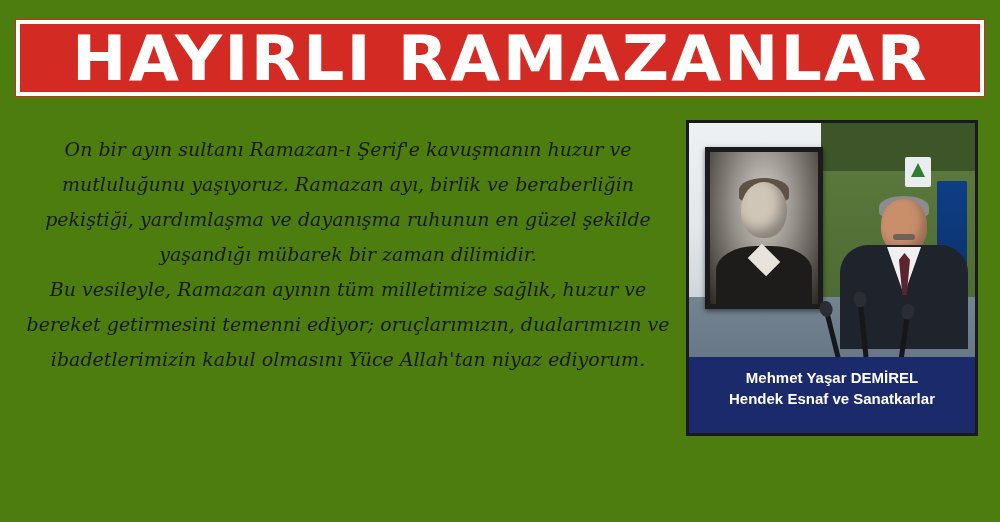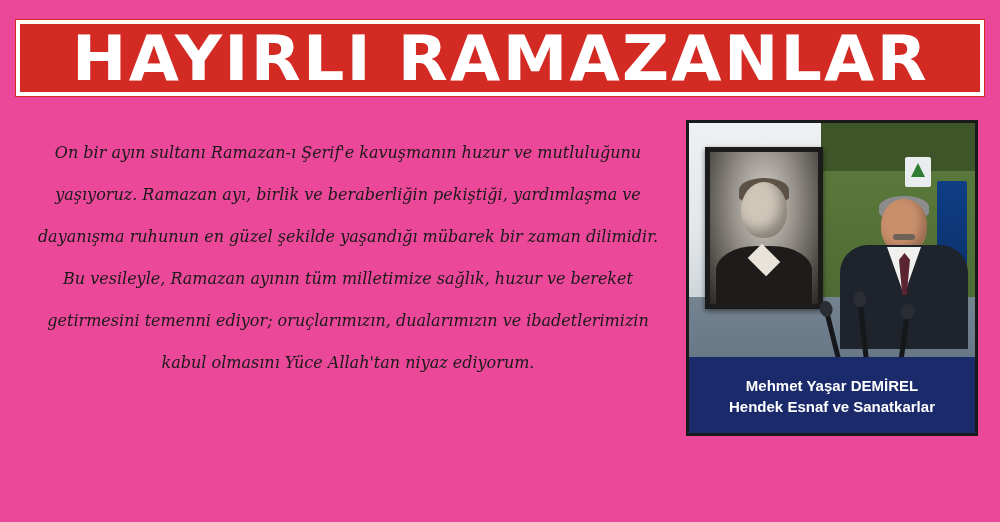--- a/index.html
+++ b/index.html
@@ -10,21 +10,21 @@
     width: 1000px;
     height: 522px;
     background: #ffffff;
     font-family: "Liberation Sans", sans-serif;
     overflow: hidden;
   }
   .poster {
     position: relative;
     width: 1000px;
     height: 522px;
-    background: #ec4899;
+    background: #4d7c0f;
     box-sizing: border-box;
     overflow: hidden;
   }
   
   .banner {
     position: absolute;
     left: 16px;
     top: 20px;
     width: 968px;
     height: 76px;
@@ -51,22 +51,22 @@
   
   .message {
     position: absolute;
     left: 24px;
     top: 132px;
     width: 648px;
     height: 368px;
     color: #1a1a1a;
     font-family: "DejaVu Serif", serif;
     font-style: italic;
-    font-size: 16px;
-    line-height: 42px;
+    font-size: 19px;
+    line-height: 35px;
     text-align: center;
     box-sizing: border-box;
   }
   .message p {
     margin: 0;
     padding: 0;
   }
   
   .photo-panel {
     position: absolute;
@@ -320,21 +320,21 @@
     bottom: 0;
     width: 100%;
     height: 76px;
     background: #1b2a6b;
     color: #ffffff;
     display: flex;
     flex-direction: column;
     align-items: center;
     justify-content: flex-start;
     box-sizing: border-box;
-    padding: 18px 6px;
+    padding: 10px 6px;
   }
   .caption div {
     font-family: "Liberation Sans", sans-serif;
     font-weight: bold;
     font-size: 15px;
     line-height: 21px;
     text-align: center;
     white-space: nowrap;
   }
 </style>

